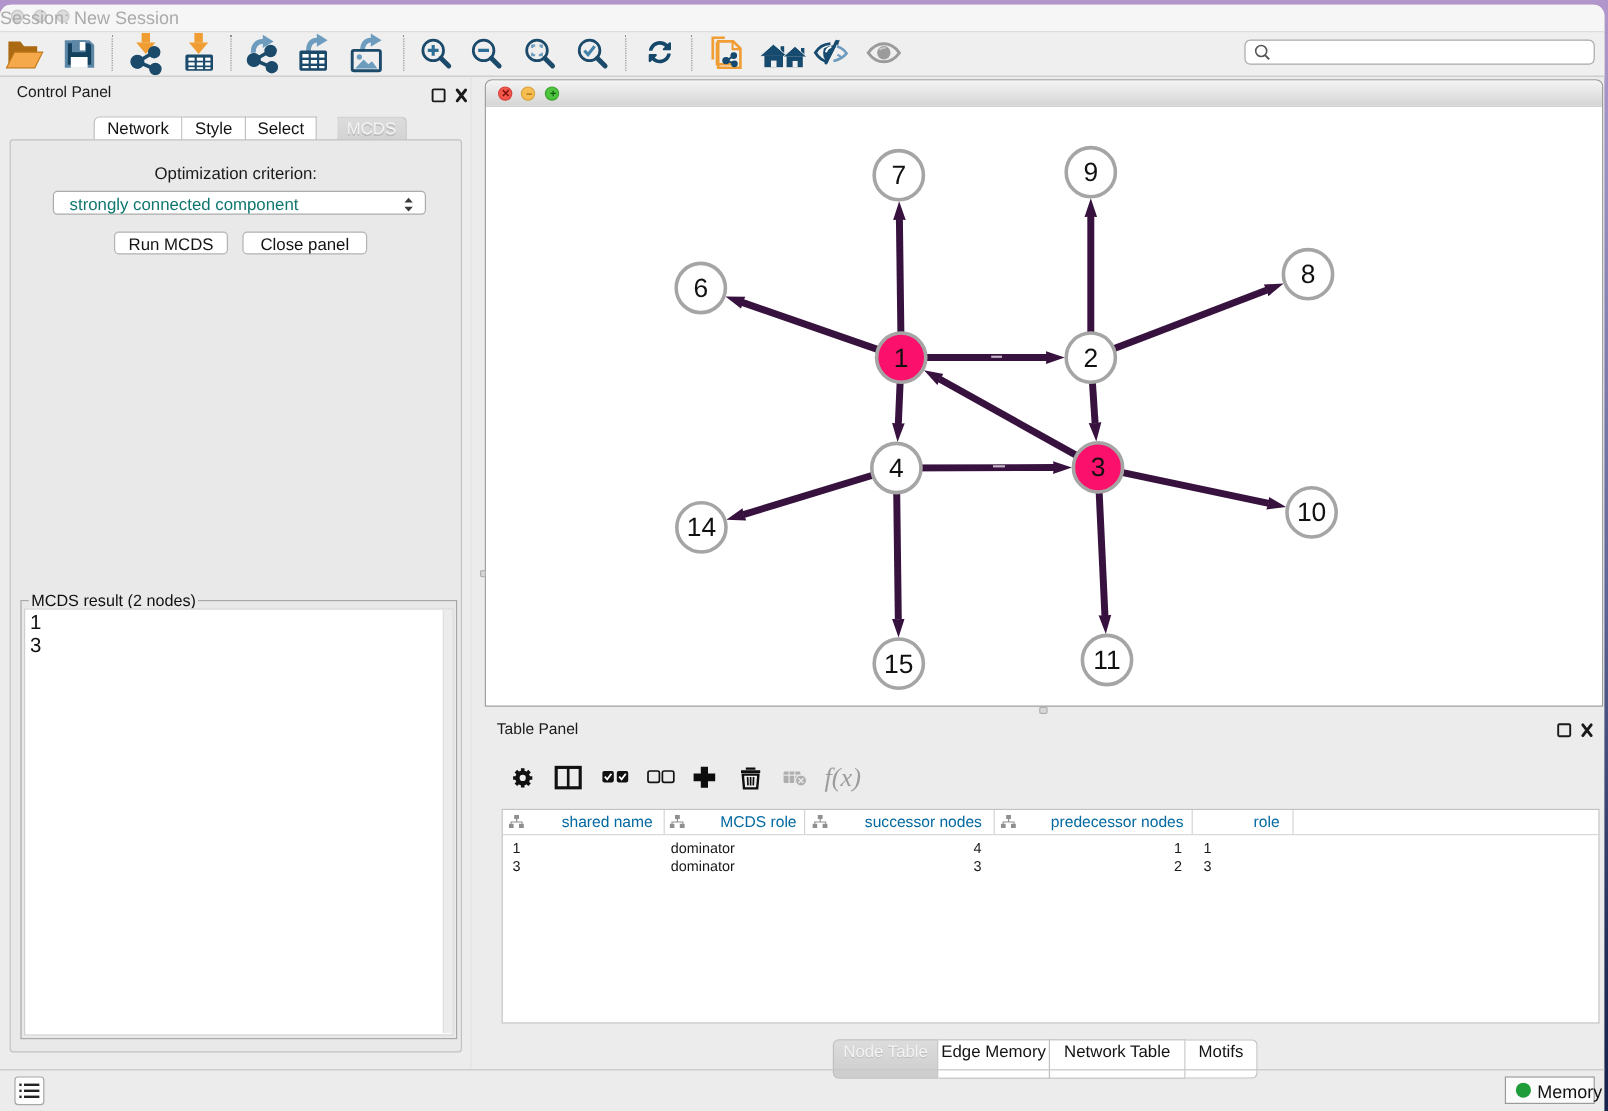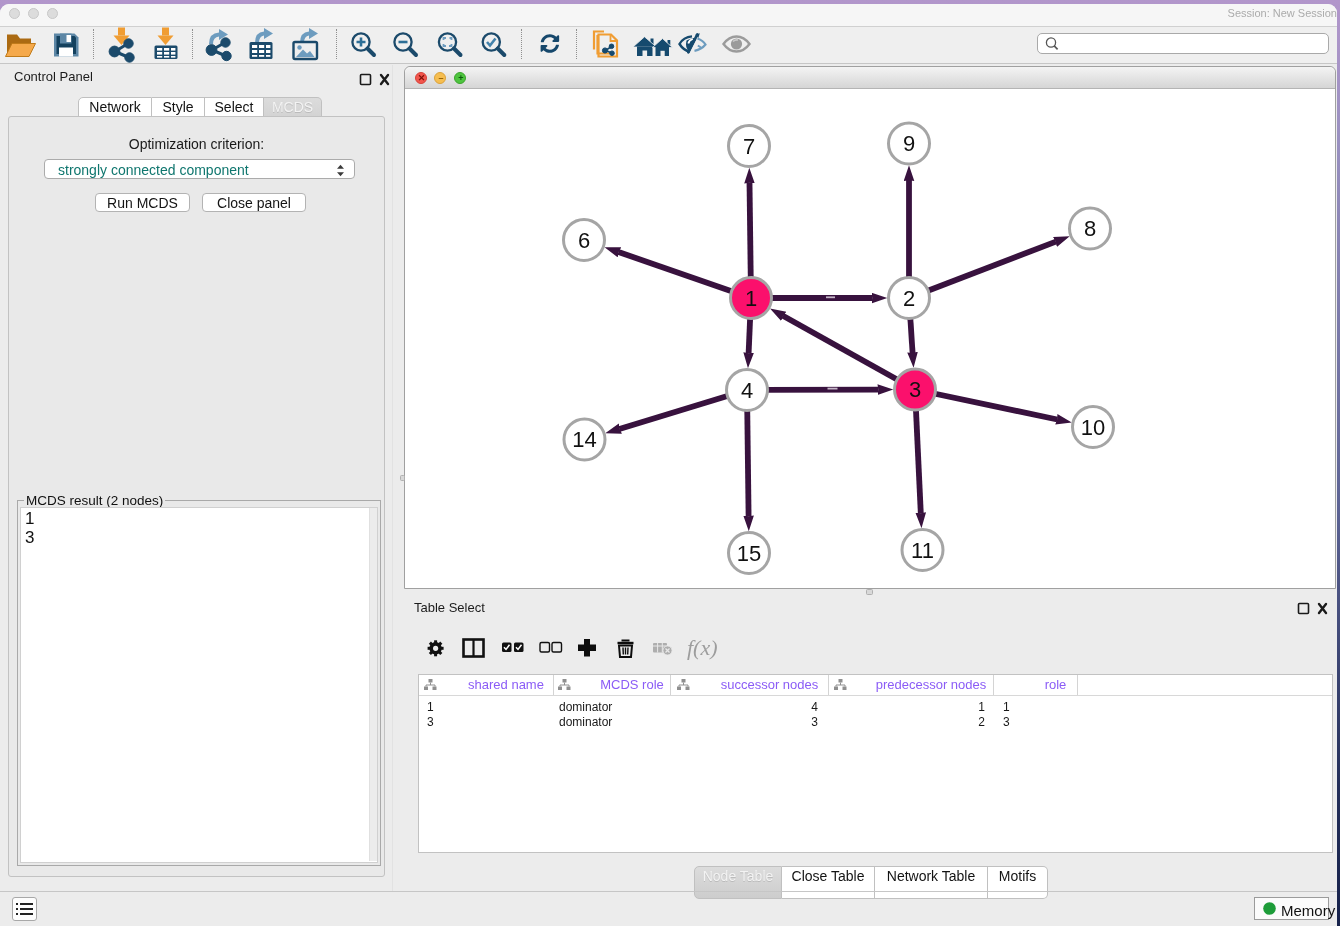--- a/index.html
+++ b/index.html
@@ -3,21 +3,21 @@
 <meta charset="utf-8">
 <style>
 html,body{margin:0;padding:0;}
 body{width:1340px;height:926px;overflow:hidden;position:relative;
  background:linear-gradient(180deg,#b296cb 0%,#9a91c1 15%,#5c6394 55%,#232e59 85%,#17224b 100%);
  font-family:"Liberation Sans",sans-serif;-webkit-font-smoothing:antialiased;}
 .abs{position:absolute;}
 #win{position:absolute;left:0;top:4px;width:1337px;height:922px;background:#ececec;border-radius:9px 9px 0 0;}
 #titlebar{position:absolute;left:0;top:4px;width:1337px;height:22px;background:#f6f6f6;border-radius:9px 9px 0 0;border-bottom:1px solid #d0d0d0;}
 .tl{position:absolute;top:3.5px;width:11px;height:11px;border-radius:50%;background:#dcdcdc;border:1px solid #c8c8c8;box-sizing:border-box;}
-#titletext{position:absolute;top:3px;left:0;width:1337px;text-align:right;font-size:11px;color:#ababab;}
+#titletext{position:absolute;top:3px;left:0;width:1337px;text-align:left;font-size:15px;color:#ababab;}
 #toolbar{position:absolute;left:0;top:27px;width:1337px;height:36px;background:#efefef;border-bottom:1px solid #c6c6c6;}
 .tsep{position:absolute;top:1.5px;height:30px;width:0;border-left:1px dotted #8f8f8f;}
 #searchbox{position:absolute;left:1037px;top:5.5px;width:290px;height:19px;background:#fff;border:1px solid #a9a9a9;border-radius:5px;}
 
 #cp-title{position:absolute;left:14px;top:69px;font-size:13px;color:#1c1c1c;}
 .tabbar{position:absolute;height:20px;}
 .tab{position:absolute;top:0;height:33px;box-sizing:border-box;background:#fff;border:1px solid #c0c0c0;border-left:none;
  font-size:14px;color:#131313;text-align:center;line-height:19px;}
 .tab.first{border-left:1px solid #c0c0c0;border-radius:5px 0 0 5px;}
 .tab.last{border-radius:0 5px 5px 0;}
@@ -34,21 +34,21 @@
 
 #netwin{position:absolute;left:404px;top:66px;width:932px;height:523px;background:#fff;border:1px solid #a0a0a0;border-radius:6px 6px 0 0;box-sizing:border-box;}
 #nettitle{position:absolute;left:0;top:0;width:930px;height:21px;background:linear-gradient(#f4f4f4,#d5d5d5);border-bottom:1px solid #b4b4b4;border-radius:6px 6px 0 0;}
 #nettitle .txt{position:absolute;top:3px;width:930px;text-align:center;font-size:13px;color:#262626;}
 .mac{position:absolute;top:5px;width:12px;height:12px;border-radius:50%;box-sizing:border-box;}
 .mac span{position:absolute;left:0;top:-1.5px;width:12px;text-align:center;font-size:9px;font-weight:bold;line-height:12px;}
 
 #tp-title{position:absolute;left:414px;top:600px;font-size:13px;color:#1c1c1c;}
 #tp-toolbar{position:absolute;left:418px;top:628px;width:915px;height:40px;}
 #table{position:absolute;left:418px;top:674px;width:915px;height:179px;background:#fff;border:1px solid #c2c2c2;box-sizing:border-box;}
-.th{position:absolute;top:0;height:20px;border-right:1px solid #d4d4d4;box-sizing:border-box;font-size:13px;color:#8b5cf6;text-align:center;line-height:20px;padding-left:40px;}
+.th{position:absolute;top:0;height:20px;border-right:1px solid #d4d4d4;box-sizing:border-box;font-size:13px;color:#0369a1;text-align:center;line-height:20px;padding-left:40px;}
 #thead-line{position:absolute;left:0;top:20px;width:913px;height:1px;background:#d8d8d8;}
 .td{position:absolute;font-size:12px;color:#191919;}
 
 
 #statusline{position:absolute;left:0;top:891px;width:1337px;height:1px;background:#c6c6c6;}
 #menu-btn{position:absolute;left:12px;top:897px;width:25px;height:24px;background:#fdfdfd;border:1px solid #a8a8a8;border-radius:3px;box-sizing:border-box;}
 #mem-btn{position:absolute;left:1254px;top:897px;width:75px;height:23px;background:#fbfbfb;border:1px solid #9b9b9b;box-sizing:border-box;font-size:15px;color:#111;}
 .grip{position:absolute;background:#d8d8d8;border:1px solid #b0b0b0;box-sizing:border-box;}
 </style>
 </head>
@@ -225,21 +225,21 @@
 <div class="abs" style="left:392px;top:65px;width:1px;height:826px;background:#e2e2e2;"></div>
 <div id="cp-title">Control Panel</div>
 <svg class="abs" style="left:359px;top:73px" width="32" height="13" viewBox="0 0 32 13">
     <rect x="1.5" y="1.5" width="10" height="10" fill="none" stroke="#1a1a1a" stroke-width="1.6" rx="1"></rect>
     <path d="M22 2 L29 11 M29 2 L22 11" stroke="#1a1a1a" stroke-width="2.4" stroke-linecap="round"></path>
   </svg>
 <div class="tabbar" style="left:78px;top:97px;">
   <div class="tab first" style="left:0;width:74px;">Network</div>
   <div class="tab" style="left:74px;width:53px;">Style</div>
   <div class="tab" style="left:127px;width:59px;">Select</div>
-  <div class="tab last sel" style="left:186px;width:58px;">MCDS</div>
+  <div class="tab last sel" style="left:203px;width:58px;">MCDS</div>
 </div>
 <div id="cp-panel"></div>
 <div id="opt-label">Optimization criterion:</div>
 <div id="dropdown">
     <span>strongly connected component</span>
   <svg width="11" height="15" style="position:absolute;right:8px;top:2.5px" viewBox="0 0 12 16">
       <path d="M2.2 6 L6 1.8 L9.8 6 Z" fill="#3a3a3a"></path>
       <path d="M2.2 10 L6 14.2 L9.8 10 Z" fill="#3a3a3a"></path>
     </svg>
 </div>
@@ -312,21 +312,21 @@
         <text x="584.5" y="447.0">14</text>
         <text x="1093" y="434.5">10</text>
         <text x="749" y="560.5">15</text>
         <text x="922.5" y="557.5">11</text>
       </g>
   </svg>
 </div>
 <div class="grip" style="left:399.5px;top:475px;width:5.5px;height:6px;border-radius:1.5px;"></div>
 <div class="grip" style="left:866px;top:588.5px;width:6.5px;height:6px;border-radius:1.5px;"></div>
 
-<div id="tp-title">Table Select</div>
+<div id="tp-title">Table Panel</div>
 <svg class="abs" style="left:1297px;top:602px" width="32" height="13" viewBox="0 0 32 13">
     <rect x="1.5" y="1.5" width="10" height="10" fill="none" stroke="#1a1a1a" stroke-width="1.6" rx="1"></rect>
     <path d="M22 2 L29 11 M29 2 L22 11" stroke="#1a1a1a" stroke-width="2.4" stroke-linecap="round"></path>
   </svg>
 <div id="tp-toolbar"><svg width="915" height="40" viewBox="0 0 915 40">
 
   <g transform="translate(17.6,20.3)" fill="#111">
     <circle r="6.2"></circle>
     <g stroke="#111" stroke-width="3">
       <line x1="-8" y1="0" x2="8" y2="0"></line>
@@ -419,21 +419,21 @@
   <div class="td" style="left:552px;top:24.5px;width:14px;text-align:right;">1</div>
   <div class="td" style="left:584px;top:24.5px;">1</div>
   <div class="td" style="left:8px;top:39.5px;">3</div>
   <div class="td" style="left:140px;top:39.5px;">dominator</div>
   <div class="td" style="left:385px;top:39.5px;width:14px;text-align:right;">3</div>
   <div class="td" style="left:552px;top:39.5px;width:14px;text-align:right;">2</div>
   <div class="td" style="left:584px;top:39.5px;">3</div>
 </div>
 <div class="tabbar" style="left:694px;top:866px;">
   <div class="tab first sel" style="left:0;width:88px;">Node Table</div>
-  <div class="tab" style="left:88px;width:93px;">Close Table</div>
+  <div class="tab" style="left:88px;width:93px;">Edge Memory</div>
   <div class="tab" style="left:181px;width:113px;">Network Table</div>
   <div class="tab last" style="left:294px;width:60px;">Motifs</div>
 </div>
 
 <div id="statusline"></div>
 <div id="menu-btn">
     <svg width="17" height="15" style="position:absolute;left:3px;top:4px" viewBox="0 0 17 15">
       <g fill="#222">
         <rect x="0" y="1" width="2" height="2"></rect>
         <rect x="4" y="1" width="13" height="2"></rect>

